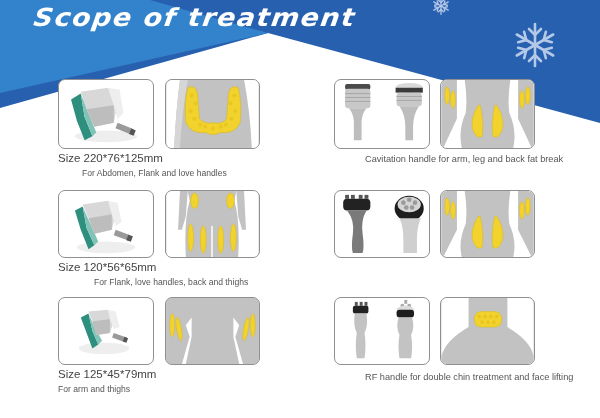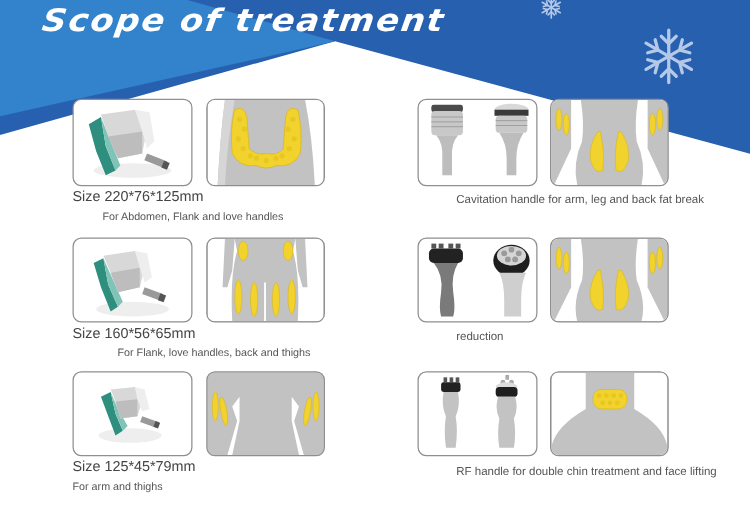--- a/index.html
+++ b/index.html
@@ -159,21 +159,21 @@
     <g fill="#f2d22c" stroke="#d7b81a" stroke-width="0.5">
       <ellipse cx="29" cy="10" rx="4" ry="8"></ellipse>
       <ellipse cx="66" cy="10" rx="4" ry="8"></ellipse>
       <ellipse cx="25" cy="48" rx="3" ry="14"></ellipse>
       <ellipse cx="38" cy="50" rx="3" ry="14"></ellipse>
       <ellipse cx="56" cy="50" rx="3" ry="14"></ellipse>
       <ellipse cx="69" cy="48" rx="3" ry="14"></ellipse>
     </g>
   </svg>
 </div>
-<div class="size-text" style="left:58px; top:261px;">Size 160*56*65mm</div>
+<div class="size-text" style="left:58px; top:261px;">Size 120*56*65mm</div>
 <div class="sub-text" style="left:58px; top:277px;margin-left:36px;">For Flank, love handles, back and thighs</div>
 
 <div class="card" style="left:58px; top:297px; width:96px; height:68px;">
   <svg viewBox="0 0 96 68">
     <ellipse cx="46" cy="52" rx="26" ry="6" fill="#eeeeee"></ellipse>
     <path d="M22,20 L30,16 L34,34 L40,48 L34,52 L28,36 Z" fill="#2f8f7e"></path>
     <path d="M30,16 L34,34 L40,48 L44,44 L36,30 Z" fill="#7fc4b6"></path>
     <path d="M30,14 L50,12 L56,24 L52,36 L38,38 L34,24 Z" fill="#d8d8d8"></path>
     <path d="M34,24 L52,22 L52,36 L38,38 Z" fill="#bdbdbd"></path>
     <path d="M50,12 L58,14 L62,30 L56,32 L52,22 Z" fill="#eeeeee"></path>
@@ -271,21 +271,20 @@
       <ellipse cx="6" cy="16" rx="2.5" ry="9"></ellipse>
         <ellipse cx="12" cy="20" rx="2.5" ry="9"></ellipse>
       <ellipse cx="89" cy="16" rx="2.5" ry="9"></ellipse>
         <ellipse cx="83" cy="20" rx="2.5" ry="9"></ellipse>
       <path d="M38,26 Q30,38 32,50 Q36,62 42,58 Q44,44 40,26 Z"></path>
       <path d="M57,26 Q65,38 63,50 Q59,62 53,58 Q51,44 55,26 Z"></path>
     </g>
   </svg>
 </div>
 <div class="caption" style="left:334px; top:262px;">
-  <div>reduction</div>
 </div>
 
 <div class="card" style="left:334px; top:297px; width:96px; height:68px;">
   <svg viewBox="0 0 96 68">
 
     <g fill="#555">
         <rect x="20" y="4" width="3" height="4"></rect>
         <rect x="25" y="4" width="3" height="4"></rect>
         <rect x="30" y="4" width="3" height="4"></rect>
       </g>

